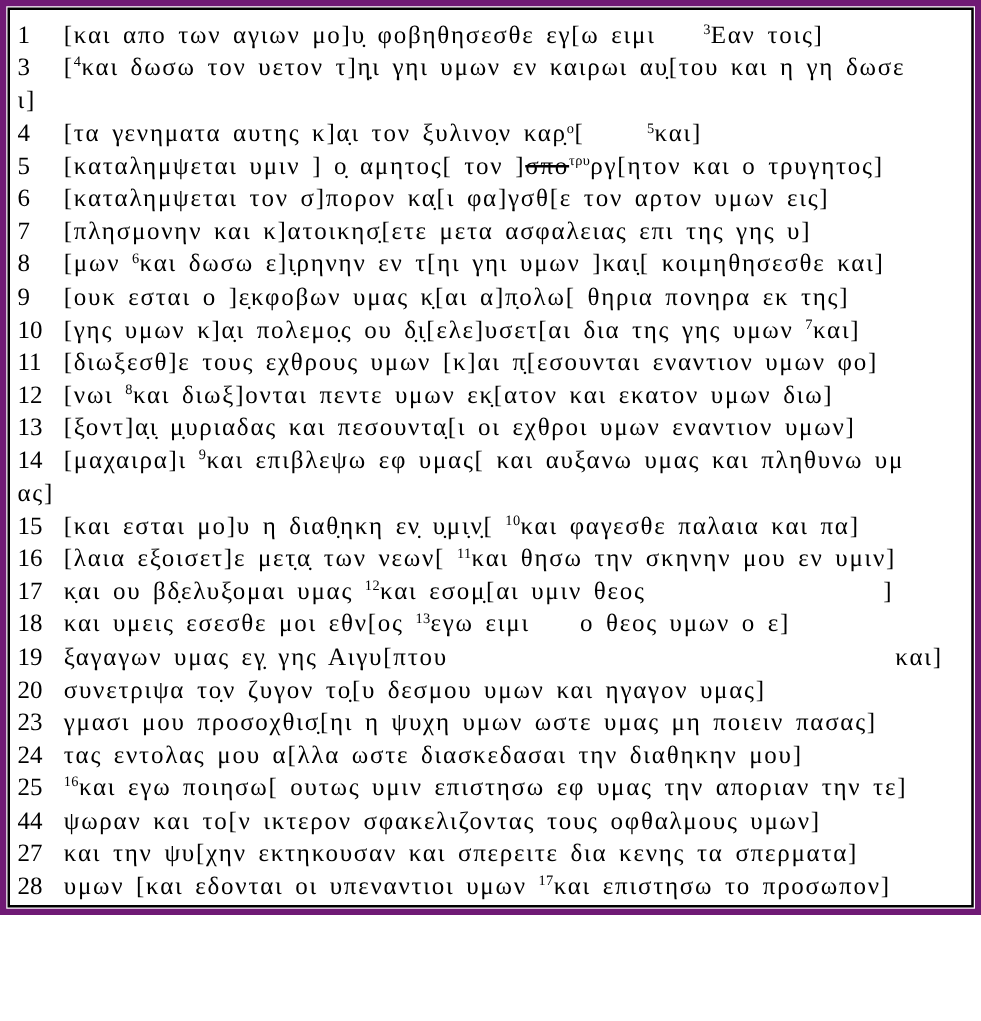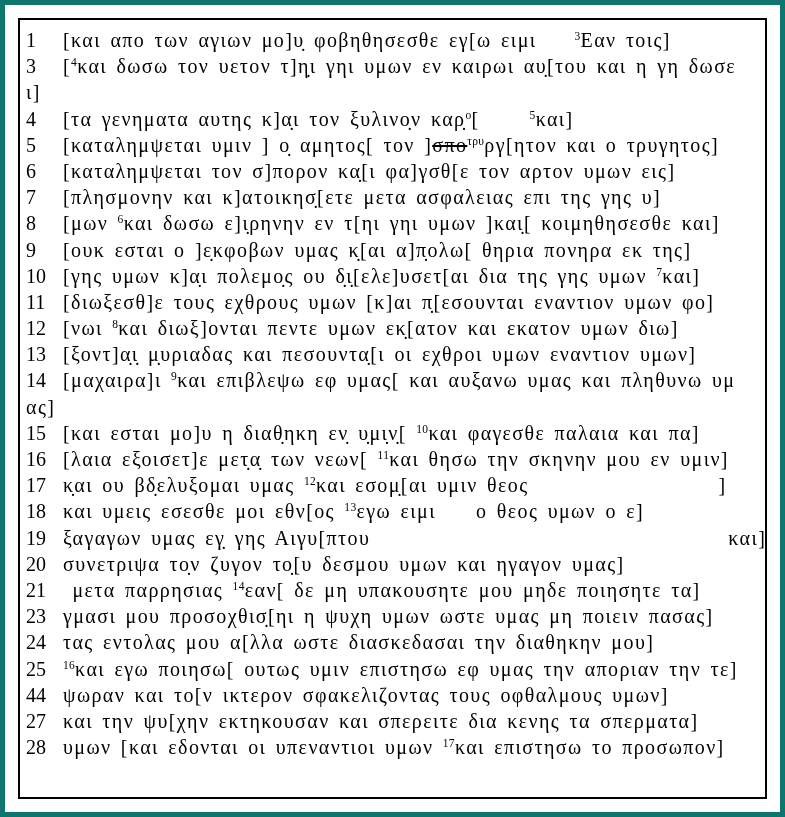--- a/index.html
+++ b/index.html
@@ -1,18 +1,18 @@
 <!DOCTYPE html>
 <html><head>
 <meta charset="utf-8">
 <style>
   html,body{margin:0;padding:0;background:#ffffff;}
   .page-outer{
-    width:785px;height:817px;box-sizing:border-box;
-    border:5px solid #0f766e;padding:13px;background:#fff;
+    width:785px;height:732px;box-sizing:border-box;
+    border:5px solid #701a75;padding:1px;background:#fff;
   }
   .page-inner{
     width:100%;height:100%;box-sizing:border-box;
     border:2px solid #000;background:#fff;overflow:hidden;
     padding:7px 4px 4px 6px;
     font-family:"Liberation Serif","DejaVu Serif",serif;
     font-size:20px;color:#000;
   }
   .row{white-space:pre;line-height:26.2px;height:26.2px;}
   .num{display:inline-block;width:37px;letter-spacing:0;}
@@ -40,21 +40,20 @@
       <div class="row"><span class="num">12</span><span class="txt">[νωι <span class="vs">8</span>και διωξ]ονται πεντε υμων εκ̣[ατον και εκατον υμων διω]</span></div>
       <div class="row"><span class="num">13</span><span class="txt">[ξοντ]α̣ι̣ μ̣υριαδας και πεσουντα̣[ι οι εχθροι υμων εναντιον υμων]</span></div>
       <div class="row"><span class="num">14</span><span class="txt">[μαχαιρα]ι <span class="vs">9</span>και επιβλεψω εφ υμας[ και αυξανω υμας και πληθυνω υμ</span></div>
       <div class="row"><span class="txt">ας]</span></div>
       <div class="row"><span class="num">15</span><span class="txt">[και εσται μο]υ η διαθ̣ηκη εν̣ υ̣μι̣ν̣[ <span class="vs">10</span>και φαγεσθε παλαια και πα]</span></div>
       <div class="row"><span class="num">16</span><span class="txt">[λαια εξοισετ]ε μετ̣α̣ των νεων[ <span class="vs">11</span>και θησω την σκηνην μου εν υμιν]</span></div>
       <div class="row"><span class="num">17</span><span class="txt">κ̣αι ου βδ̣ελυξομαι υμας <span class="vs">12</span>και εσομ̣[αι υμιν θεος<span class="gap" style="width: 190px;"></span>]</span></div>
       <div class="row"><span class="num">18</span><span class="txt">και υμεις εσεσθε μοι εθν[ος <span class="vs">13</span>εγω ειμι<span class="gap" style="width: 40px;"></span>ο θεος υμων ο ε]</span></div>
       <div class="row"><span class="num">19</span><span class="txt">ξαγαγων υμας εγ̣ γης Αιγυ[πτου<span class="gap" style="width: 358px;"></span>και]</span></div>
       <div class="row"><span class="num">20</span><span class="txt">συνετριψα το̣ν ζυγον το̣[υ δεσμου υμων και ηγαγον υμας]</span></div>
-      <div class="row"><span class="num">21</span><span class="txt"> μετα παρρησιας <span class="vs">14</span>εαν[ δε μη υπακουσητε μου μηδε ποιησητε τα]</span></div>
       <div class="row"><span class="num">23</span><span class="txt">γμασι μου προσοχθισ̣[ηι η ψυχη υμων ωστε υμας μη ποιειν πασας]</span></div>
       <div class="row"><span class="num">24</span><span class="txt">τας εντολας μου α[λλα ωστε διασκεδασαι την διαθηκην μου]</span></div>
       <div class="row"><span class="num">25</span><span class="txt"><span class="vs">16</span>και εγω ποιησω[ ουτως υμιν επιστησω εφ υμας την αποριαν την τε]</span></div>
       <div class="row"><span class="num">44</span><span class="txt">ψωραν και το[ν ικτερον σφακελιζοντας τους οφθαλμους υμων]</span></div>
       <div class="row"><span class="num">27</span><span class="txt">και την ψυ[χην εκτηκουσαν και σπερειτε δια κενης τα σπερματα]</span></div>
       <div class="row"><span class="num">28</span><span class="txt">υμων [και εδονται οι υπεναντιοι υμων <span class="vs">17</span>και επιστησω το προσωπον]</span></div>
     </div>
 </div>
 
 </body></html>

